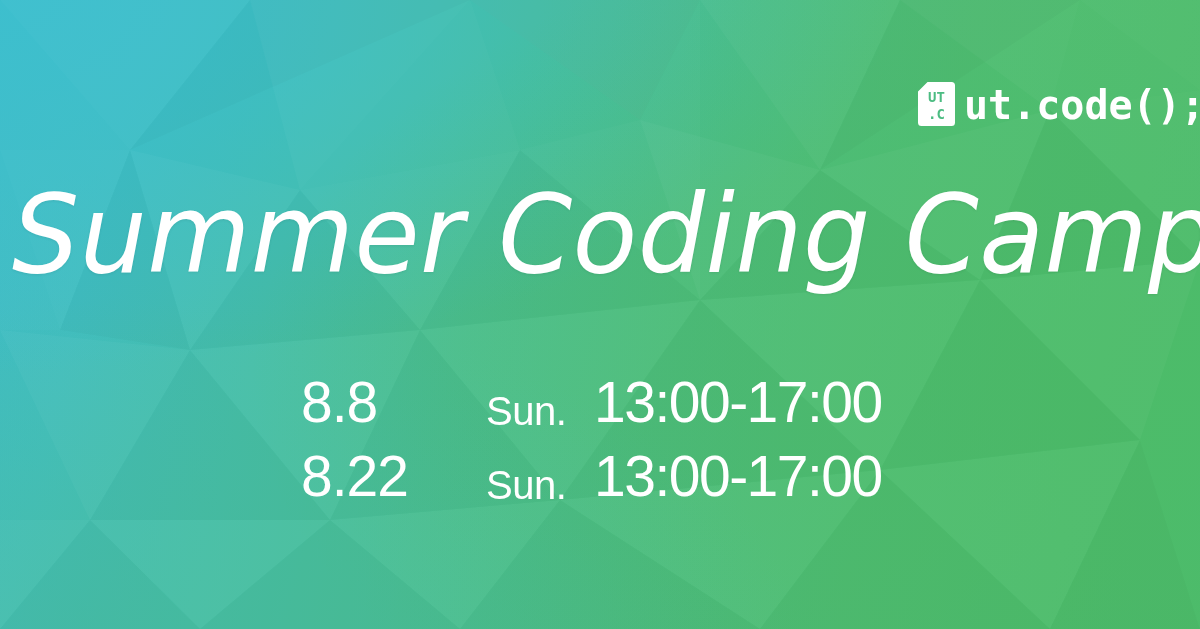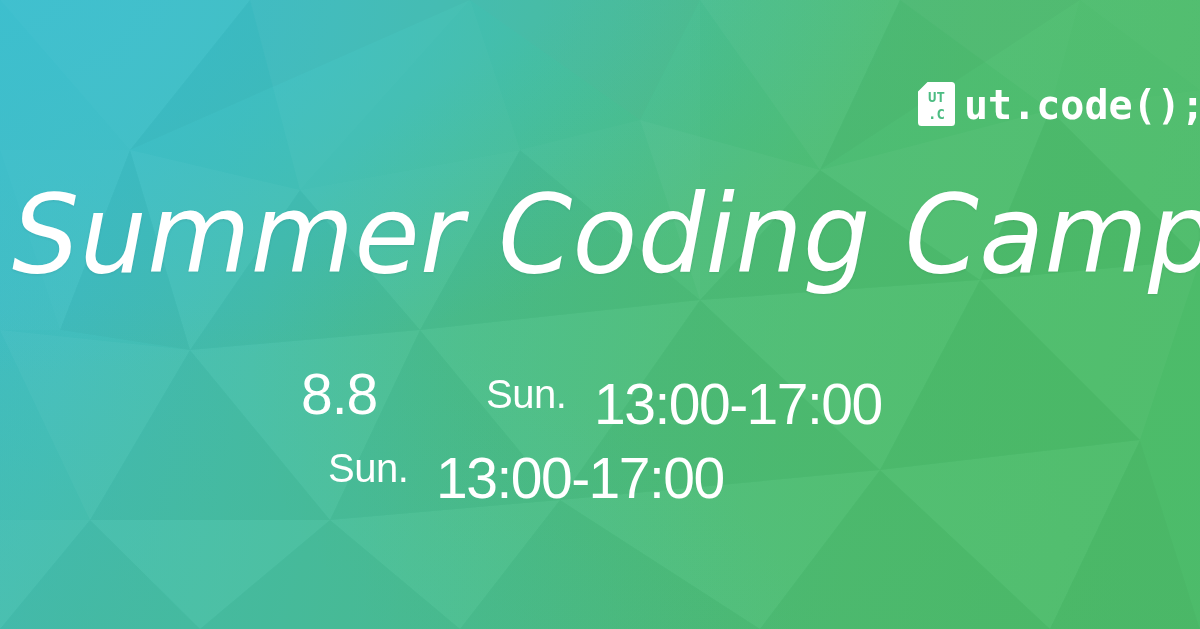--- a/index.html
+++ b/index.html
@@ -117,21 +117,21 @@
 
   
   .schedule {
     position: absolute;
     left: 301px;
     top: 357px;
     color: #ffffff;
   }
   .sched-row {
     display: flex;
-    align-items: center;
+    align-items: flex-end;
     height: 74px;
   }
   .sched-date {
     width: 158px;
     flex: none;
     font-size: 57px;
     font-weight: 400;
     line-height: 1;
     letter-spacing: -1px;
     white-space: nowrap;
@@ -237,19 +237,20 @@
 
   <div class="schedule">
 
     <div class="sched-row">
       <span class="sched-date">8.8</span>
       <span class="sched-day">Sun.</span>
       <span class="sched-time">13:00-17:00</span>
     </div>
 
     <div class="sched-row">
+      <span class="sched-date">8.22</span>
       <span class="sched-day">Sun.</span>
       <span class="sched-time">13:00-17:00</span>
     </div>
 
   </div>
 
 </div>
 
 </body></html>

